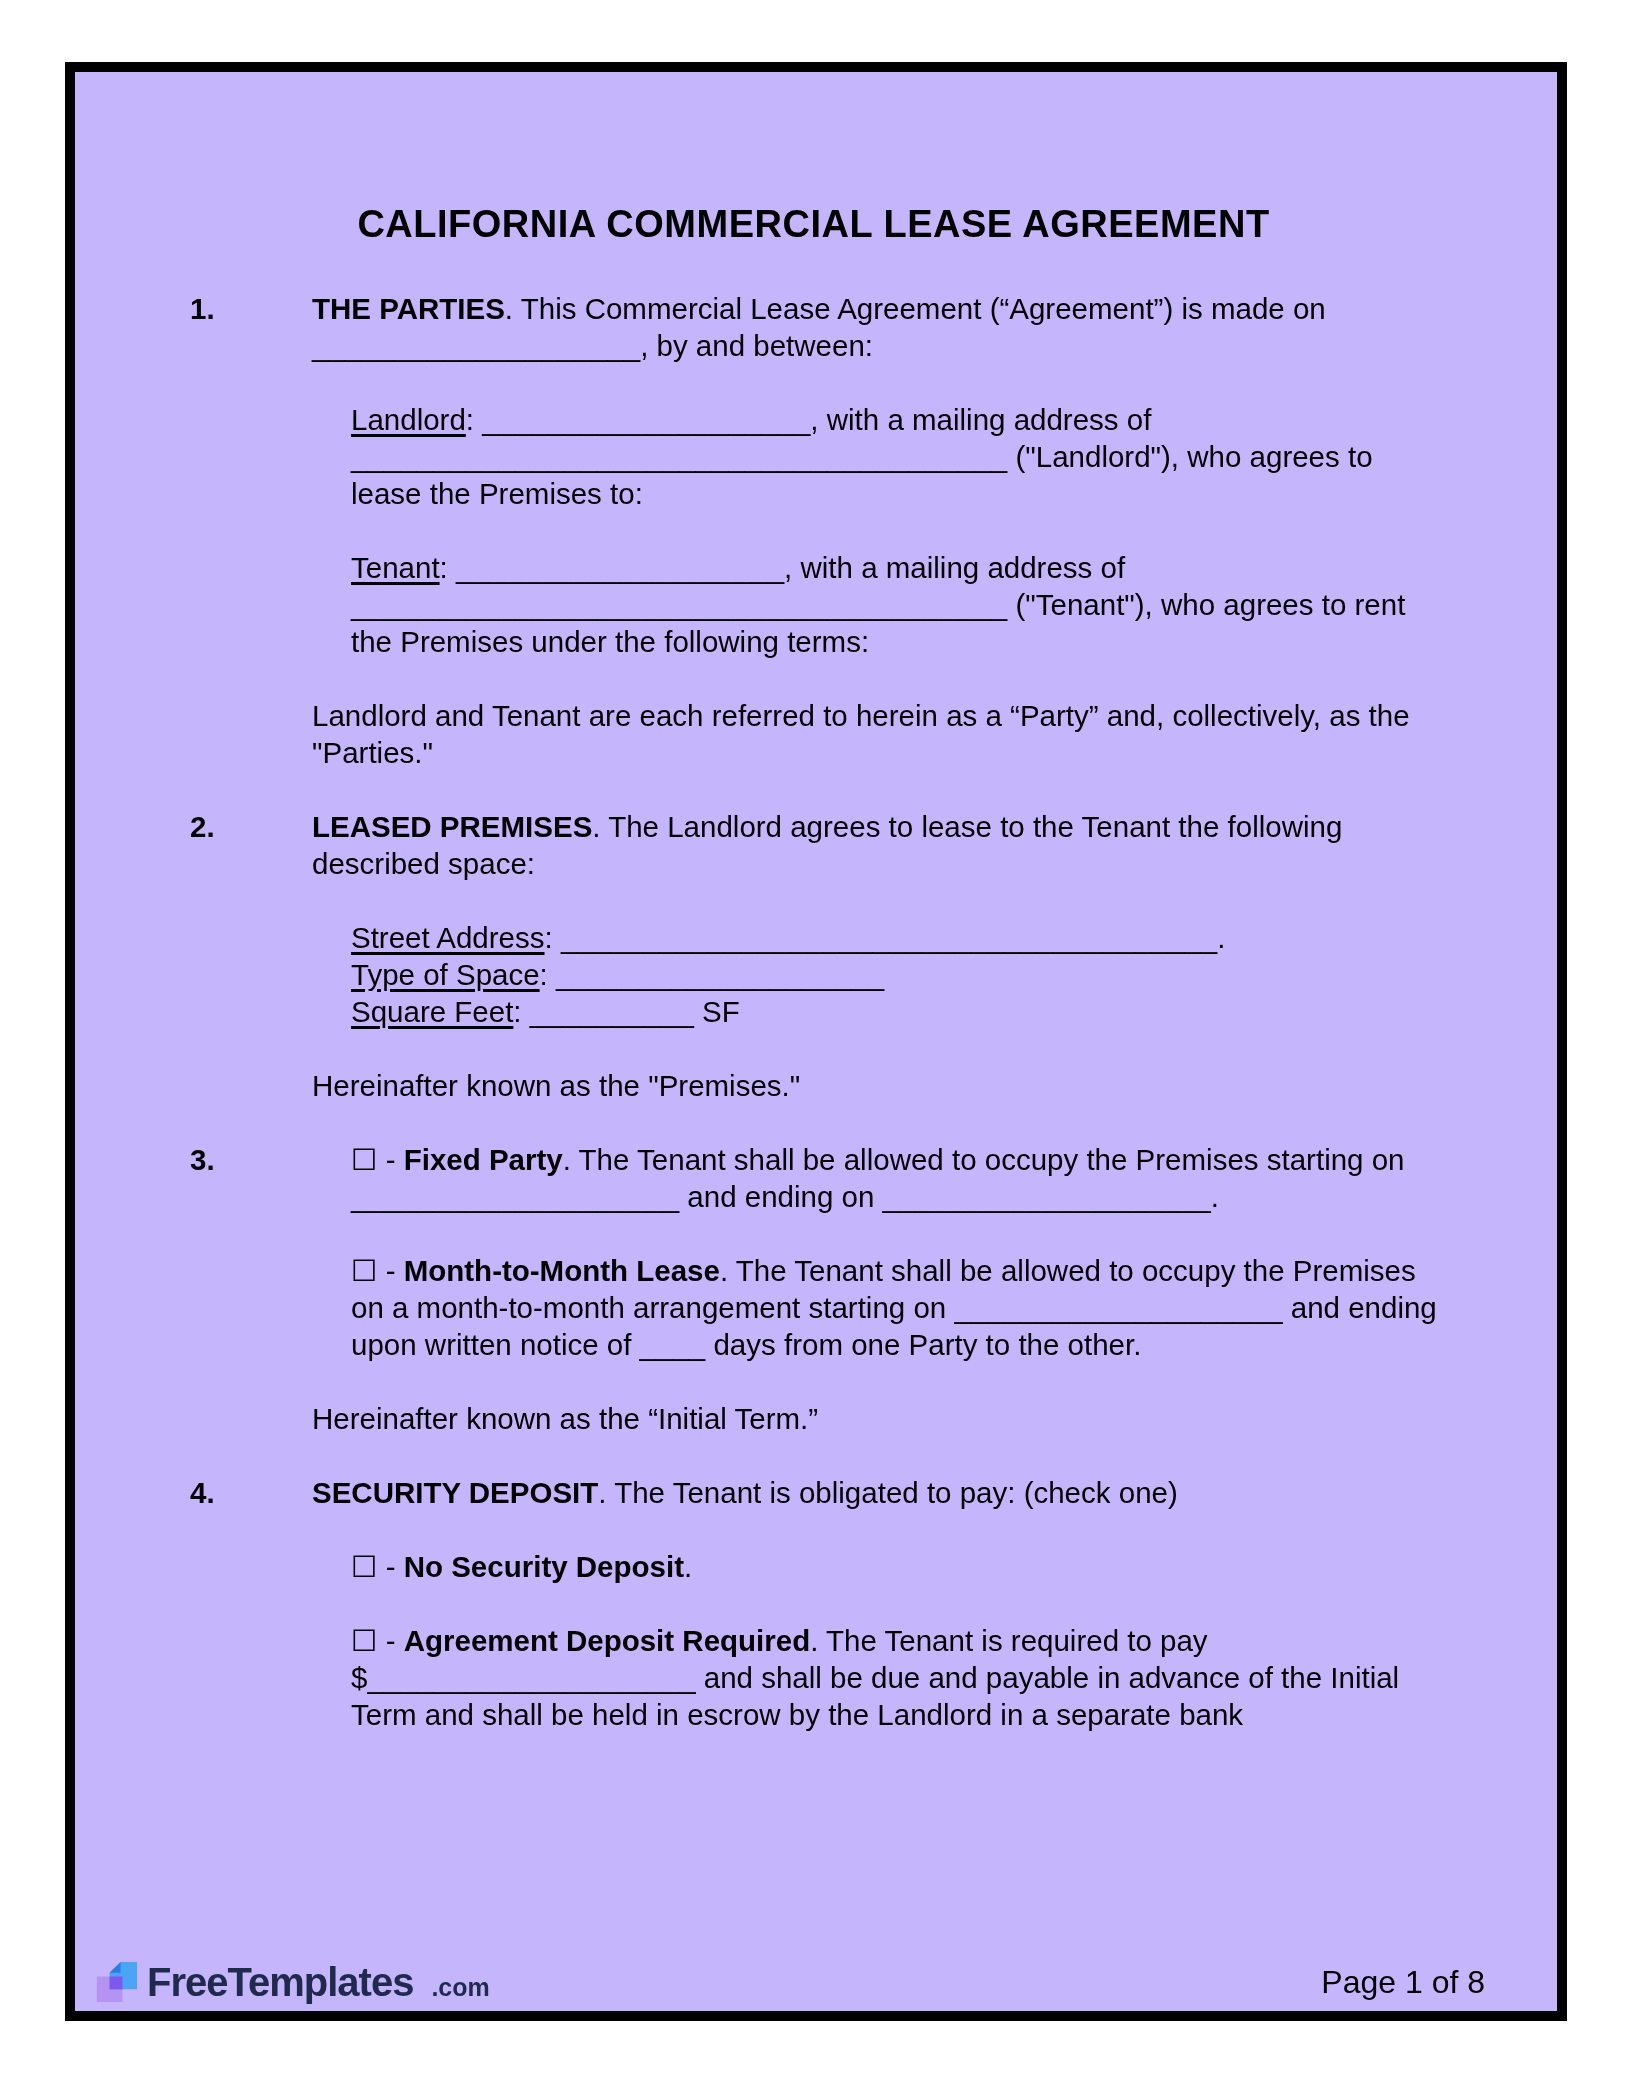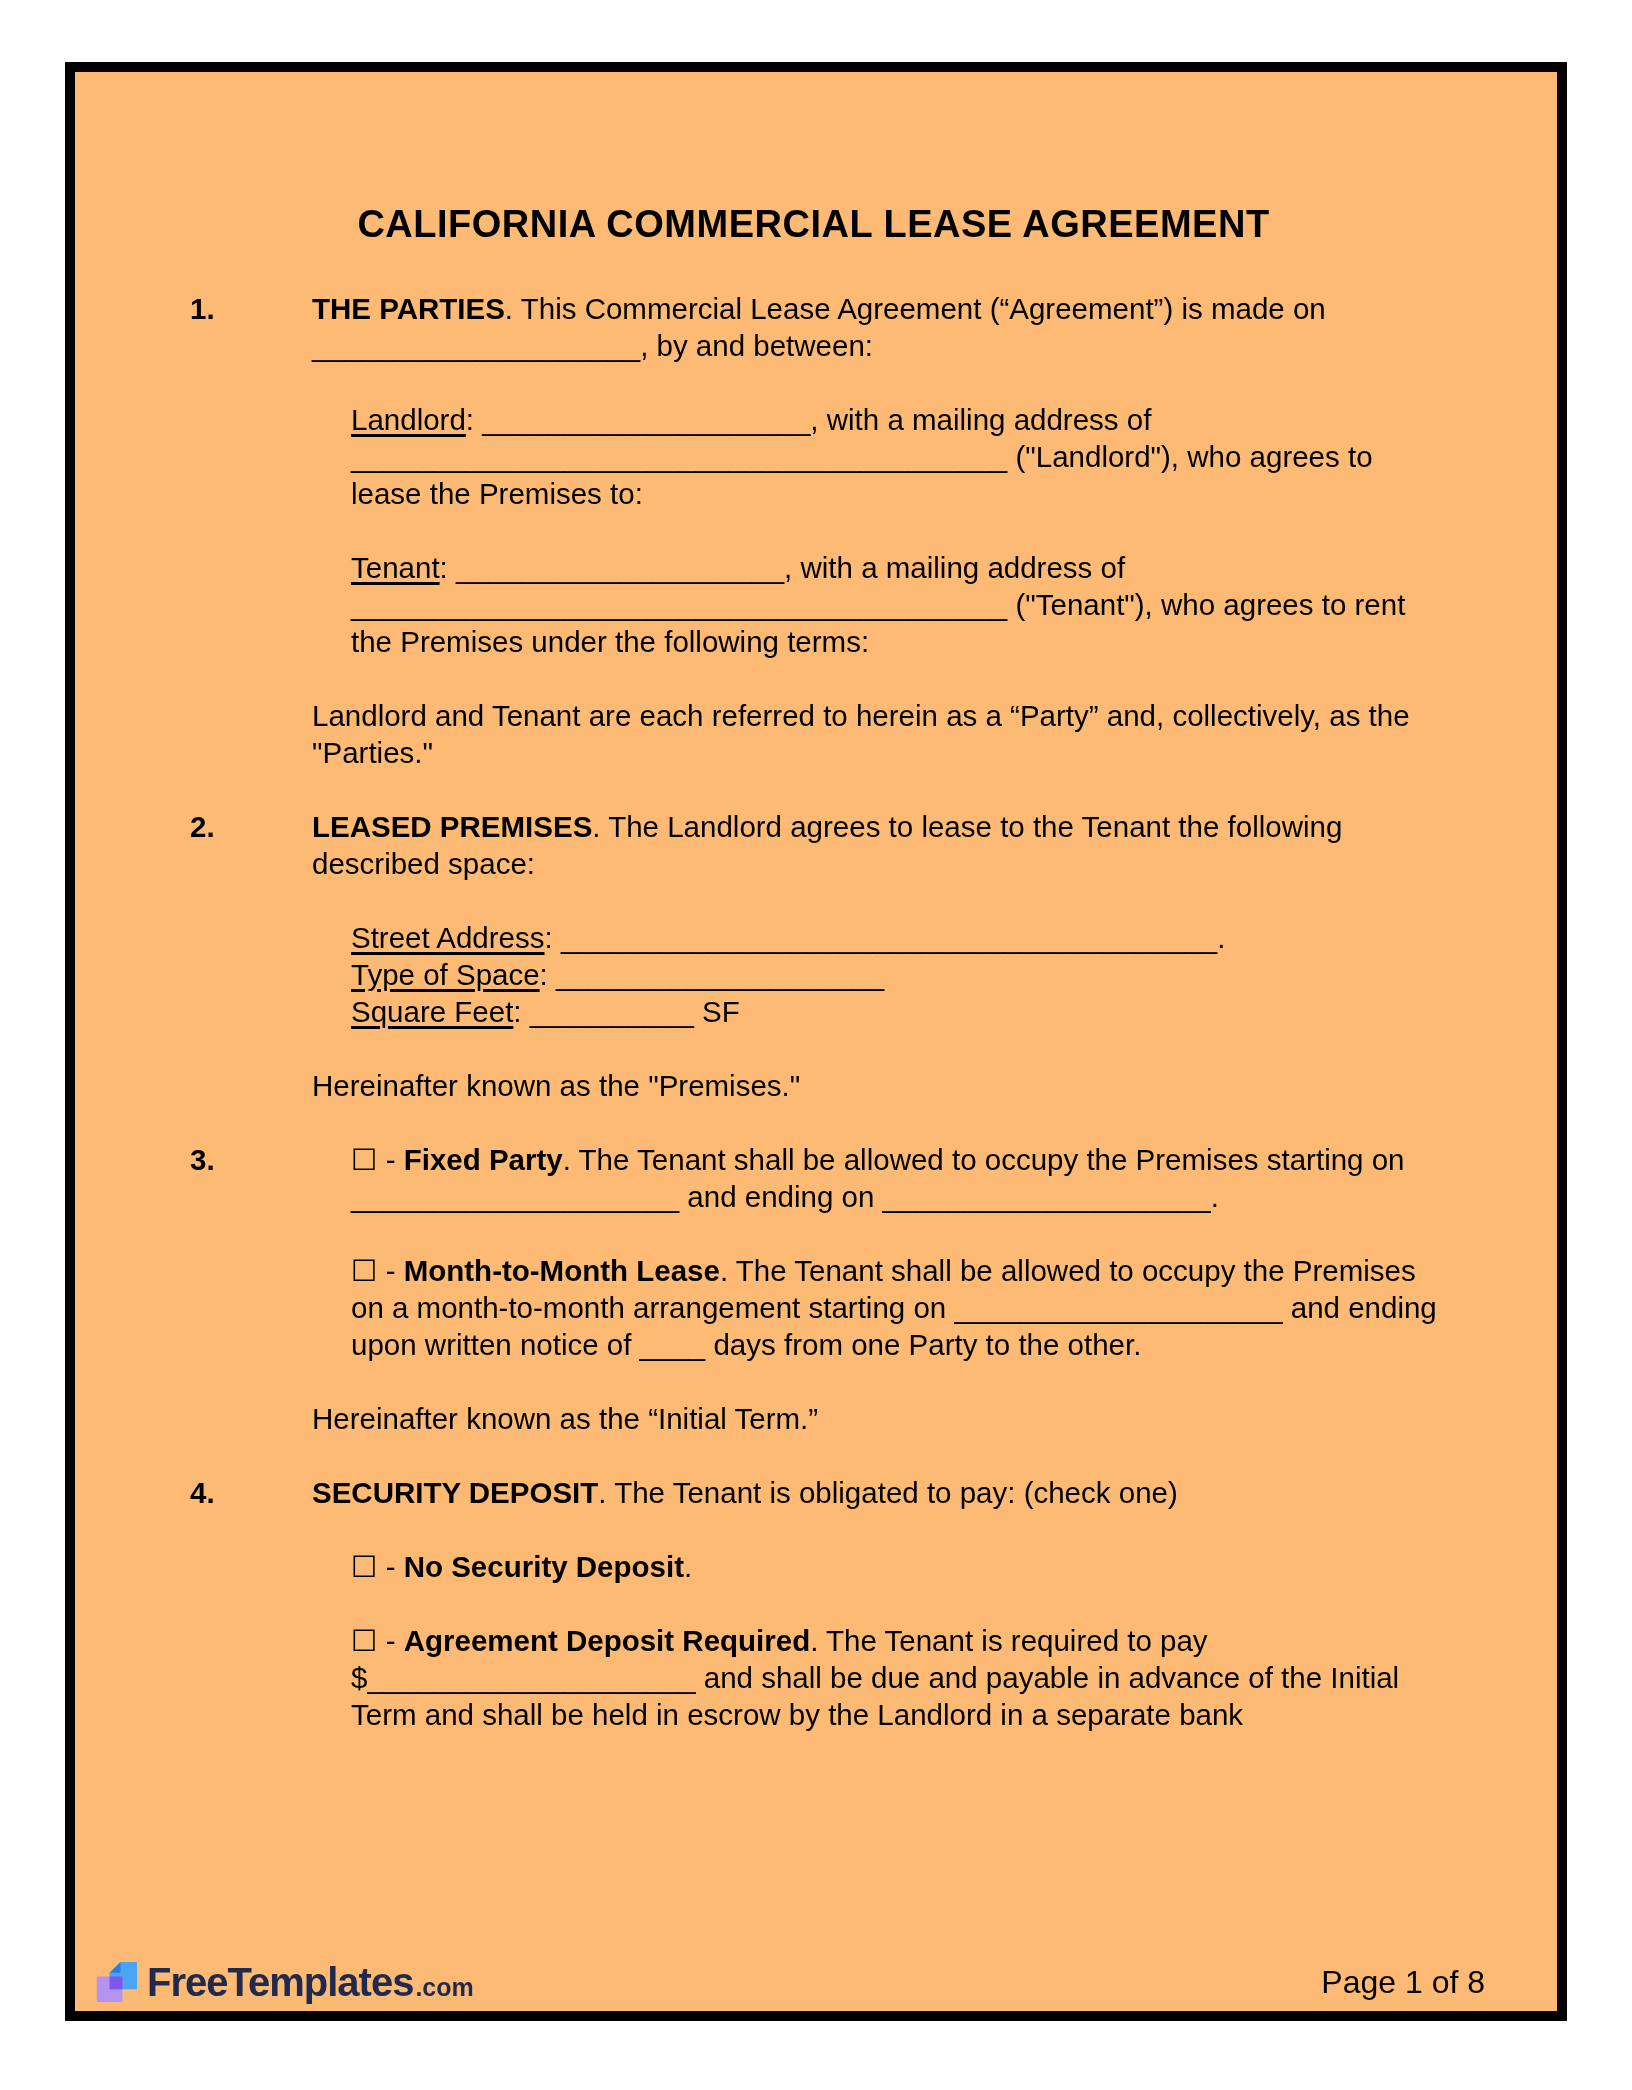--- a/index.html
+++ b/index.html
@@ -1,35 +1,35 @@
 <!DOCTYPE html>
 <html><head>
 <meta charset="utf-8">
 <style>
   html,body{margin:0;padding:0;background:#ffffff;}
   body{font-family:"Liberation Sans","DejaVu Sans",sans-serif;color:#000;}
   .canvas{position:relative;width:1632px;height:2090px;background:#fff;overflow:hidden;}
-  .page{position:absolute;left:65px;top:62px;right:65px;bottom:69px;border:10px solid #000;background:#fdba74;}
+  .page{position:absolute;left:65px;top:62px;right:65px;bottom:69px;border:10px solid #000;background:#c4b5fd;}
   .content{position:absolute;left:115px;top:128px;right:120px;font-size:29.5px;line-height:37px;}
   h1.doc-title{font-size:38px;line-height:48px;font-weight:bold;text-align:center;margin:0 0 5px 0;letter-spacing:0.5px;}
   .row{display:grid;grid-template-columns:122px 1125px;align-items:start;}
   .num{font-weight:bold;}
   .para{margin:37px 0 0 0;}
   .para.tight{margin-top:0;}
   .sub{margin-left:39px;}
   .b{font-weight:bold;}
   .u{text-decoration:underline;text-decoration-thickness:2.5px;text-underline-offset:4px;}
   
   .num{margin-top:37px;}
   .footer{position:absolute;left:20px;right:72px;bottom:6px;display:flex;justify-content:space-between;align-items:center;}
   .logo{display:flex;align-items:flex-start;}
   .logo svg{display:block;margin-right:10px;}
   .logo-text{display:flex;align-items:baseline;}
   .brand{font-size:40px;font-weight:700;letter-spacing:-1px;}
-  .brand-suffix{font-size:25px;font-weight:700;margin-left:2px;}
+  .brand-suffix{font-size:25px;font-weight:700;margin-left:18px;}
   .page-label{font-size:32px;color:#000;}
 </style>
 </head>
 <body>
 
 <div class="canvas">
   <div class="page">
     <div class="content">
 
       <h1 class="doc-title">CALIFORNIA COMMERCIAL LEASE AGREEMENT</h1>

